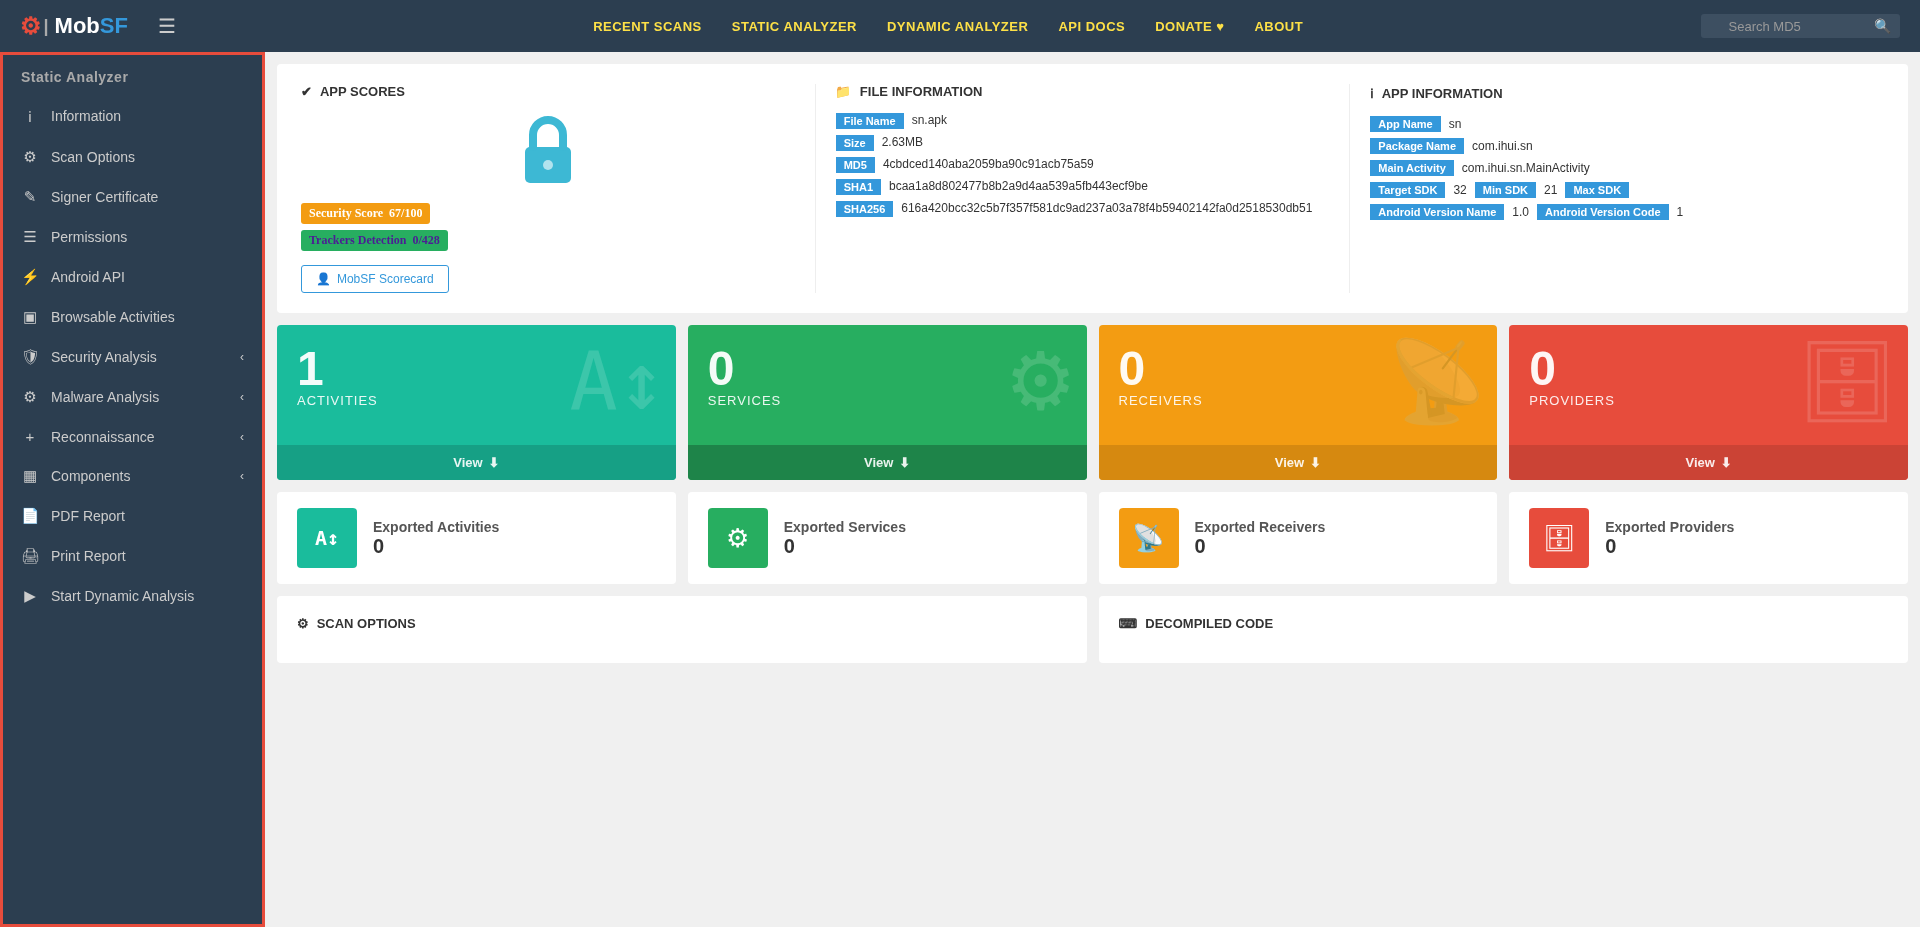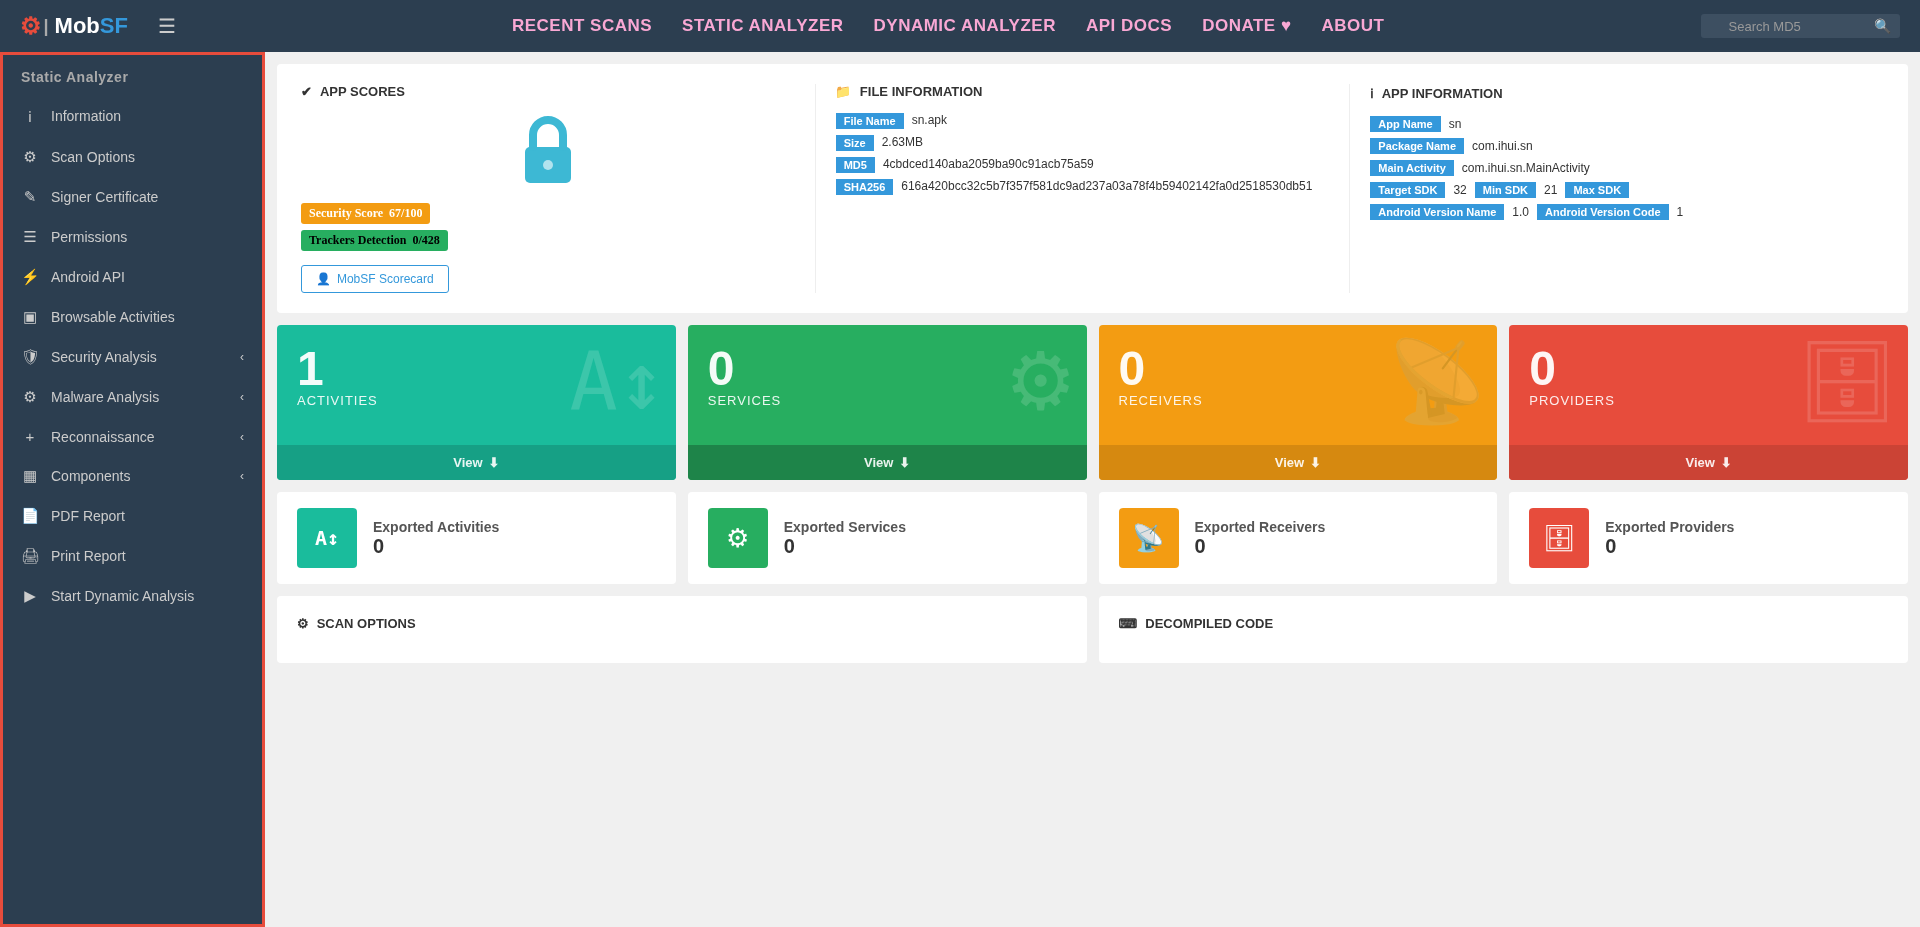--- a/index.html
+++ b/index.html
@@ -31,23 +31,23 @@
       cursor: pointer;
     }
     .nav-links {
       display: flex;
       align-items: center;
       flex: 1;
       justify-content: center;
       gap: 30px;
     }
     .nav-links a {
-      color: #f9a8d4;
+      color: #fde047;
       text-decoration: none;
-      font-size: 17px;
+      font-size: 13px;
       font-weight: 600;
       letter-spacing: 0.5px;
     }
     .nav-search {
       display: flex;
       align-items: center;
       background: #3d4f61;
       border-radius: 3px;
       padding: 4px 8px;
       gap: 6px;
@@ -140,21 +140,21 @@
       align-items: center;
       gap: 6px;
       padding: 3px 8px;
       border-radius: 3px;
       font-size: 12px;
       font-weight: 700;
       margin-bottom: 6px;
       font-family: Liberation Serif, serif;
     }
     .score-badge.orange { background: #f39c12; color: #fff; }
-    .score-badge.green { background: #27ae60; color: #000000; }
+    .score-badge.green { background: #27ae60; color: #4c1d95; }
     .scorecard-btn {
       display: inline-flex;
       align-items: center;
       gap: 6px;
       padding: 6px 14px;
       border: 1px solid #3498db;
       border-radius: 3px;
       color: #3498db;
       font-size: 12px;
       cursor: pointer;
@@ -447,20 +447,24 @@
         </div>
         <div class="file-info-row">
           <span class="info-badge badge-blue">Size</span>
           <span class="file-info-value">2.63MB</span>
         </div>
         <div class="file-info-row">
           <span class="info-badge badge-blue">MD5</span>
           <span class="file-info-value">4cbdced140aba2059ba90c91acb75a59</span>
         </div>
         <div class="file-info-row">
+          <span class="info-badge badge-blue">SHA1</span>
+          <span class="file-info-value">bcaa1a8d802477b8b2a9d4aa539a5fb443ecf9be</span>
+        </div>
+        <div class="file-info-row">
           <span class="info-badge badge-blue">SHA256</span>
           <span class="file-info-value">616a420bcc32c5b7f357f581dc9ad237a03a78f4b59402142fa0d2518530db51</span>
         </div>
       </div>
 
       <div class="info-col">
         <div class="info-col-title">
           <span>ℹ</span>
           <span>APP INFORMATION</span>
         </div>

